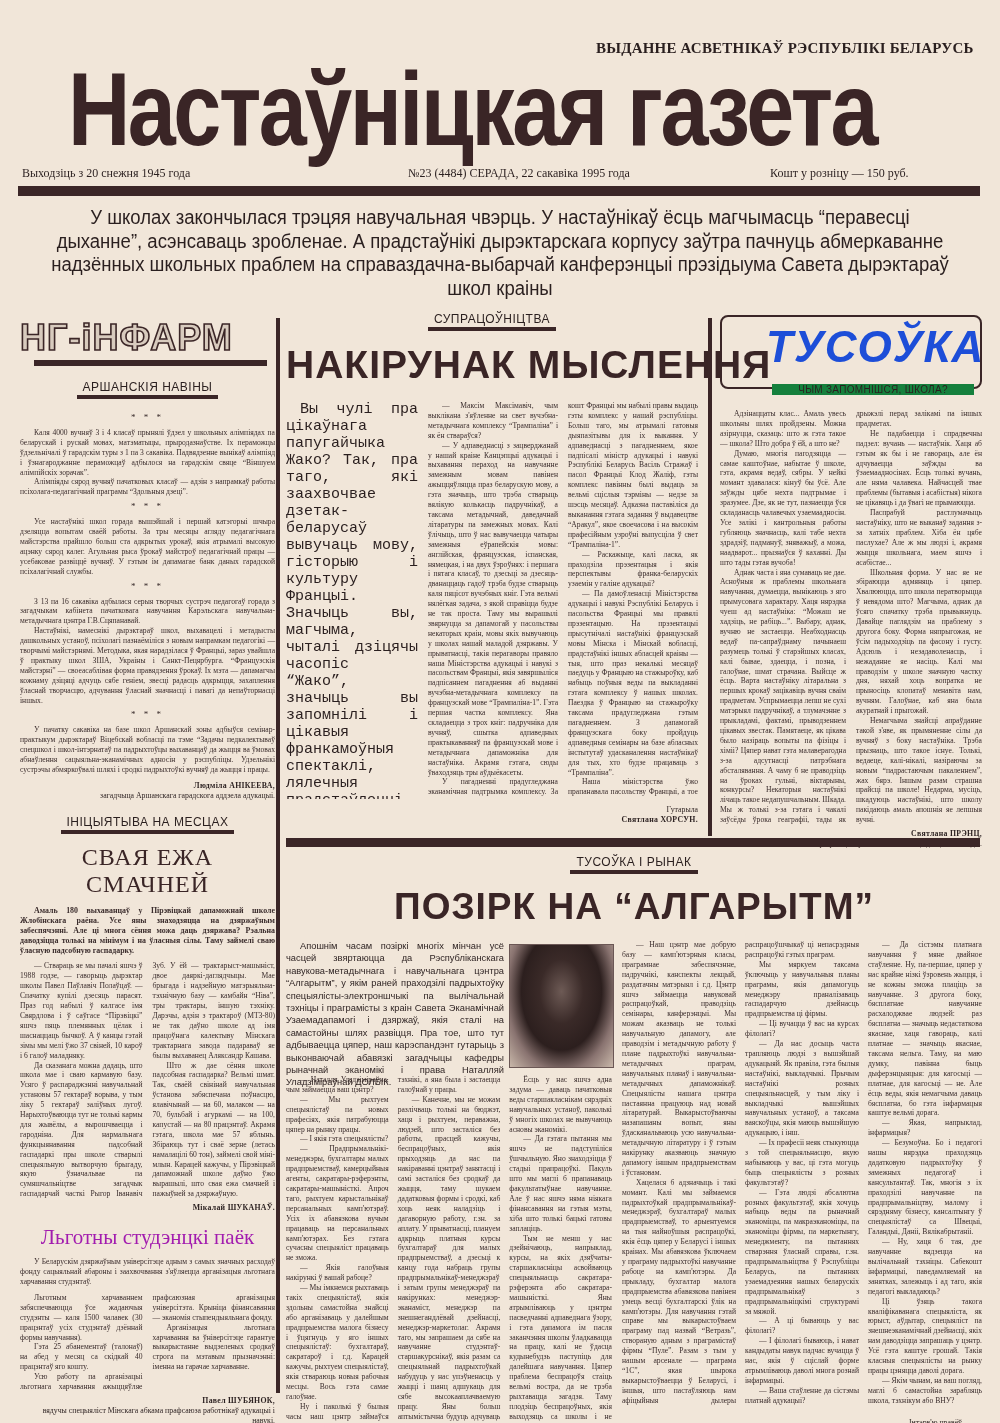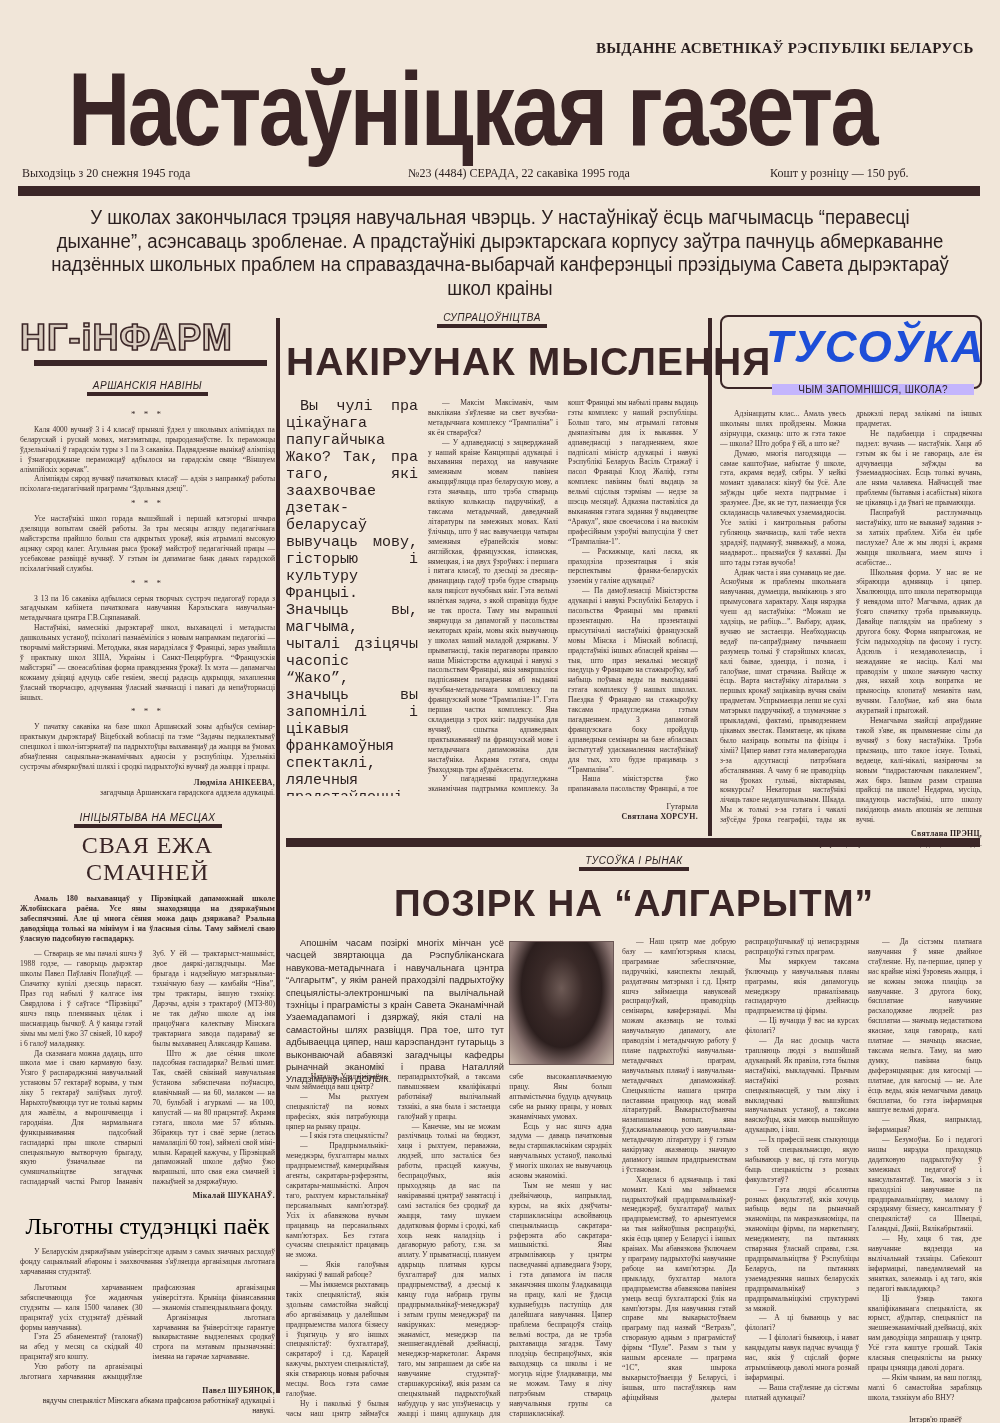--- a/index.html
+++ b/index.html
@@ -7,21 +7,21 @@
   .abs{position:absolute;}
   .masthead-pub{left:596px;top:40px;font-size:15px;font-weight:bold;letter-spacing:0.2px;}
   .masthead-title{left:68px;top:54px;width:900px;font-family:"Liberation Sans",sans-serif;font-weight:bold;font-size:104px;line-height:110px;letter-spacing:-3px;transform:scaleX(0.83);transform-origin:left top;color:#3a2526;white-space:nowrap;}
   .meta{top:166px;font-size:12px;}
   .meta-left{left:22px;}
   .meta-mid{left:408px;}
   .meta-right{left:770px;}
   .rule-thick{background:#3b2627;height:11px;}
   .lead{left:22px;top:206px;width:956px;text-align:center;font-size:19.5px;line-height:23.5px;font-family:"Liberation Sans",sans-serif;transform:scaleX(0.95);}
   .vline{background:#3b2627;width:4px;}
-  .rubric{font-style:italic;font-family:"Liberation Sans",sans-serif;font-size:10px;text-align:center;letter-spacing:0.5px;}
+  .rubric{font-family:"Liberation Sans",sans-serif;font-size:12px;text-align:center;letter-spacing:0.5px;}
   .rubric span{display:inline-block;border-bottom:4px solid #3b2627;padding:0 6px 1px;}
   .txt{font-size:7.6px;line-height:9.9px;text-align:justify;color:#3a2c2c;}
   .txt p{margin:0;text-indent:14px;}
   .stars{text-align:center;font-size:9px;margin:5px 0;letter-spacing:3px;}
   .sig{text-align:right;font-size:7.8px;line-height:10px;}
   .sig b{letter-spacing:0.3px;}
   .cols2{column-count:2;column-gap:10px;}
   .hdr-big{font-family:"Liberation Sans",sans-serif;font-weight:bold;text-align:center;color:#3a2526;white-space:nowrap;}
   .photo{background:radial-gradient(ellipse at 50% 38%, #6d5a55 0%, #3a2a28 30%, #2c1f1e 55%, #897370 75%, #c9b8aa 100%);border:1px solid #6b5755;}
   .tusovka-box{border:2px solid #3b2627;border-radius:8px;}
@@ -53,32 +53,32 @@
     <p>Настаўнікі, намеснікі дырэктараў школ, выхавацелі і метадысты дашкольных устаноў, псіхолагі пазнаёміліся з новым напрамкам педагогікі — творчымі майстэрнямі. Методыка, якая нарадзілася ў Францыі, зараз увайшла ў практыку школ ЗША, Украіны і Санкт-Пецярбурга. “Французскія майстэрні” — своеасаблівая форма правядзення ўрокаў. Іх мэта — дапамагчы кожнаму дзіцяці адчуць сябе геніем, звесці радасць адкрыцця, захаплення ўласнай творчасцю, адчування ўласнай значнасці і павагі да непаўторнасці іншых.</p>
     <div class="stars">* * *</div>
     <p>У пачатку сакавіка на базе школ Аршанскай зоны адбыўся семінар-практыкум дырэктараў Віцебскай вобласці па тэме “Задачы педкалектываў спецшкол і школ-інтэрнатаў па падрыхтоўцы выхаванцаў да жыцця ва ўмовах абнаўлення сацыяльна-эканамічных адносін у рэспубліцы. Удзельнікі сустрэчы абмяркоўвалі шляхі і сродкі падрыхтоўкі вучняў да жыцця і працы.</p>
   </div>
   <div class="sig" style="margin-top:6px;">
     <b>Людміла АНІКЕЕВА,</b><br>
     <span>загадчыца Аршанскага гарадскога аддзела адукацыі.</span>
   </div>
 
   <div class="rubric" style="margin-top:14px;"><span>ІНІЦЫЯТЫВА НА МЕСЦАХ</span></div>
-  <div style="font-family:'Liberation Serif',serif;font-size:24px;text-align:center;margin-top:4px;letter-spacing:1px;color:#3a2526;">СВАЯ ЕЖА СМАЧНЕЙ</div>
+  <div style="font-family:'Liberation Serif',serif;font-size:24px;text-align:center;margin-top:10px;letter-spacing:1px;color:#3a2526;">СВАЯ ЕЖА СМАЧНЕЙ</div>
   <div class="txt" style="margin-top:8px;font-weight:bold;font-size:7.9px;">
       <p>Амаль 180 выхаванцаў у Пірэвіцкай дапаможнай школе Жлобінскага раёна. Усе яны знаходзяцца на дзяржаўным забеспячэнні. Але ці многа сёння можа даць дзяржава? Рэальна даводзіцца толькі на мінімум і на ўласныя сілы. Таму займелі сваю ўласную падсобную гаспадарку.</p>
     </div>
   <div class="txt cols2" style="margin-top:6px;">
     <p>— Ствараць яе мы пачалі яшчэ ў 1988 годзе, — гаворыць дырэктар школы Павел Паўлавіч Полаўцаў. — Спачатку купілі дзесяць парасят. Праз год набылі ў калгасе імя Свярдлова і ў саўгасе “Пірэвіцкі” яшчэ пяць племянных цёлак і шаснаццаць бычкоў. А ў канцы гэтай зімы мы мелі ўжо 37 свіней, 10 кароў і 6 галоў маладняку.</p>
     <p>Да сказанага можна дадаць, што школа мае і сваю кармавую базу. Усяго ў распараджэнні навучальнай установы 57 гектараў ворыва, у тым ліку 5 гектараў заліўных лугоў. Нарыхтоўваюцца тут не толькі кармы для жывёлы, а вырошчваецца і гародніна. Для нармальнага функцыянавання падсобнай гаспадаркі пры школе стварылі спецыяльную вытворчую брыгаду, якую ўзначальвае па сумяшчальніцтве загадчык гаспадарчай часткі Рыгор Іванавіч Зуб. У ёй — трактарыст-машыніст, двое даяркі-даглядчыцы. Мае брыгада і надзейную матэрыяльна-тэхнічную базу — камбайн “Ніва”, тры трактары, іншую тэхніку. Дарэчы, адзін з трактароў (МТЗ-80) не так даўно школе ад імя працоўнага калектыву Мінскага трактарнага завода падараваў яе былы выхаванец Аляксандр Кашава.</p>
     <p>Што ж дае сёння школе падсобная гаспадарка? Вельмі шмат. Так, сваёй свінінай навучальная ўстанова забяспечана поўнасцю, ялавічынай — на 60, малаком — на 70, бульбай і агуркамі — на 100, капустай — на 80 працэнтаў. Акрамя гэтага, школа мае 57 яблынь. Збіраюць тут і сваё зерне (летась намалацілі 60 тон), займелі свой міні-млын. Карацей кажучы, у Пірэвіцкай дапаможнай школе даўно ўжо вырашылі, што свая ежа смачней і пажыўней за дзяржаўную.</p>
   </div>
   <div class="sig" style="margin-top:4px;"><b>Мікалай ШУКАНАЎ.</b></div>
 
-  <div style="font-size:24px;text-align:center;margin-top:12px;color:#000000;">Льготны студэнцкі паёк</div>
+  <div style="font-size:21px;text-align:center;margin-top:12px;color:#a21caf;">Льготны студэнцкі паёк</div>
   <div class="txt" style="margin-top:7px;">
       <p>У Беларускім дзяржаўным універсітэце адным з самых значных расходаў фонду сацыяльнай абароны і заахвочвання з'яўляецца арганізацыя льготнага харчавання студэнтаў.</p>
     </div>
   <div class="txt cols2" style="margin-top:6px;">
     <p>Льготным харчаваннем забяспечваюцца ўсе жадаючыя студэнты — каля 1500 чалавек (30 працэнтаў усіх студэнтаў дзённай формы навучання).</p>
     <p>Гэта 25 абанементаў (талонаў) на абед у месяц са скідкай 40 працэнтаў яго кошту.</p>
     <p>Усю работу па арганізацыі льготнага харчавання ажыццяўляе прафсаюзная арганізацыя універсітэта. Крыніца фінансавання — эканомія стыпендыяльнага фонду.</p>
     <p>Арганізацыя льготнага харчавання ва ўніверсітэце гарантуе выкарыстанне выдзеленых сродкаў строга па мэтавым прызначэнні: іменна на гарачае харчаванне.</p>
   </div>
   <div class="sig" style="margin-top:4px;">
@@ -110,21 +110,21 @@
   <div class="sig" style="margin-top:6px;">
     <span>Гутарыла</span><br>
     <b>Святлана ХОРСУН.</b>
   </div>
 </div>
 
 <div class="abs vline" style="left:708px;top:318px;height:518px;"></div>
 <div class="abs" style="left:720px;top:315px;width:262px;">
   <div class="tusovka-box" style="height:70px;position:relative;">
     <div style="font-family:'Liberation Sans',sans-serif;font-weight:bold;font-style:italic;font-size:44px;text-align:center;line-height:60px;color:#1d4ed8;letter-spacing:1px;padding-left:44px;">ТУСОЎКА</div>
-    <div style="position:absolute;left:50px;right:6px;bottom:-8px;background:#c4b5fd;text-align:center;font-family:'Liberation Sans',sans-serif;font-size:10px;letter-spacing:0.3px;">ЧЫМ ЗАПОМНІШСЯ, ШКОЛА?</div>
+    <div style="position:absolute;left:50px;right:6px;bottom:-8px;background:#15803d;text-align:center;font-family:'Liberation Sans',sans-serif;font-size:10px;letter-spacing:0.3px;">ЧЫМ ЗАПОМНІШСЯ, ШКОЛА?</div>
   </div>
   <div class="txt cols2" style="margin-top:20px;height:418px;overflow:hidden;">
     <p>Адзінаццаты клас... Амаль увесь школьны шлях пройдзены. Можна азірнуцца, сказаць: што ж гэта такое — школа? Што добра ў ёй, а што не?</p>
     <p>Думаю, многія пагодзяцца — самае каштоўнае, набытае ў школе, гэта, акрамя ведаў, сябры. У нейкі момант здавалася: кінуў бы ўсё. Але заўжды цябе нехта падтрымае і зразумее. Дзе, як не тут, пазнаецца ўся складанасць чалавечых узаемаадносін. Усе залікі і кантрольныя работы губляюць значнасць, калі табе нехта здрадзіў, падмануў, зняважыў, а можа, наадварот... прызнаўся ў каханні. Ды што тады гэтая вучоба!</p>
     <p>Аднак часта і яна сумаваць не дае. Асноўныя ж праблемы школьнага навучання, думаецца, вынікаюць з яго прымусовага характару. Хаця нярэдка чуеш ад настаўніка: “Можаш не хадзіць, не рабіць...”. Выбару, аднак, вучню не застаецца. Неабходнасць ведаў па-сапраўднаму пачынаеш разумець толькі ў старэйшых класах, калі бывае, здаецца, і позна, і галоўнае, шмат страчана. Выйсце ж ёсць. Варта настаўніку літаральна з першых крокаў зацікавіць вучня сваім прадметам. Успрымаецца лепш не сухі матэрыял падручнікаў, а тлумачэнне з прыкладамі, фактамі, прыводзеннем цікавых звестак. Памятаеце, як цікава было назіраць вопыты па фізіцы і хіміі? Цяпер нават гэта малаверагодна з-за адсутнасці патрэбнага абсталявання. А чаму б не праводзіць на ўроках гульні, віктарыны, конкурсы? Некаторыя настаўнікі лічаць такое недапушчальным. Шкада. Мы ж толькі з-за гэтага і чакалі заўсёды ўрока геаграфіі, тады як дрыжэлі перад залікамі па іншых прадметах.</p>
     <p>Не падабаецца і спрадвечны падзел: вучань — настаўнік. Хаця аб гэтым як бы і не гавораць, але ён адчуваецца заўжды ва ўзаемаадносінах. Ёсць толькі вучань, але няма чалавека. Найчасцей твае праблемы (бытавыя і асабістыя) нікога не цікавяць і да ўвагі не прымаюцца.</p>
     <p>Паспрабуй растлумачыць настаўніку, што не выканаў задання з-за хатніх праблем. Хіба ён цябе паслухае? Але ж мы людзі і, акрамя жыцця школьнага, маем яшчэ і асабістае...</p>
     <p>Школьная форма. У нас яе не збіраюцца адмяняць і цяпер. Хвалююцца, што школа ператворыцца ў невядома што? Магчыма, аднак да ўсяго спачатку трэба прывыкнуць. Давайце паглядзім на праблему з другога боку. Форма няпрыгожая, не ўсім падыходзіць па фасону і густу. Адсюль і незадаволенасць, і нежаданне яе насіць. Калі мы праводзім у школе значную частку дня, няхай хоць вопратка не прыносіць клопатаў менавіта нам, вучням. Галоўнае, каб яна была акуратнай і прыгожай.</p>
     <p>Немагчыма знайсці апраўданне такой з'яве, як прымяненне сілы да вучняў з боку настаўніка. Трэба прызнаць, што такое існуе. Толькі, ведаеце, калі-нікалі, назіраючы за новым “падрастаючым пакаленнем”, жах бярэ. Іншым разам страшна прайсці па школе! Недарма, мусіць, шкадуюць настаўнікі, што школу пакідаюць амаль апошнія яе лепшыя вучні.</p>
 
@@ -148,20 +148,21 @@
     <div class="txt" style="position:absolute;left:0;top:135px;width:326px;height:378px;overflow:hidden;column-count:3;column-gap:9px;">
       <p>— Наталля Уладзіміраўна, чым займаецца ваш цэнтр?</p>
       <p>— Мы рыхтуем спецыялістаў па новых прафесіях, якія патрабуюцца цяпер на рынку працы.</p>
       <p>— І якія гэта спецыялісты?</p>
       <p>— Прадпрымальнікі-менеджэры, бухгалтары малых прадпрыемстваў, камерцыйныя агенты, сакратары-рэферэнты, сакратары-машыністкі. Апроч таго, рыхтуем карыстальнікаў персанальных камп'ютэраў. Усіх іх абавязкова вучым працаваць на персанальных камп'ютэрах. Без гэтага сучасны спецыяліст працаваць не зможа.</p>
       <p>— Якія галоўныя накірункі ў вашай рабоце?</p>
       <p>— Мы імкнемся рыхтаваць такіх спецыялістаў, якія здольны самастойна знайсці або арганізаваць у далейшым прадпрыемства малога бізнесу і ўцягнуць у яго іншых спецыялістаў: бухгалтараў, сакратароў і г.д. Карацей кажучы, рыхтуем спецыялістаў, якія ствараюць новыя рабочыя месцы. Вось гэта самае галоўнае.</p>
       <p>Ну і паколькі ў былыя часы наш цэнтр займаўся перападрыхтоўкай, а таксама павышэннем кваліфікацыі работнікаў вылічальнай тэхнікі, а яна была і застаецца галоўнай у працы.</p>
       <p>— Канечне, мы не можам разлічваць толькі на бюджэт, хаця і рыхтуем, пераважна, людзей, што засталіся без работы, прасцей кажучы, беспрацоўных, якія прыходзяць да нас па накіраванні цэнтраў занятасці і самі засталіся без сродкаў да жыцця, таму шукаем дадатковыя формы і сродкі, каб хоць неяк наладзіць і дагаворную работу, г.зн. за аплату. У прыватнасці, плануем адкрыць платныя курсы бухгалтараў для малых прадпрыемстваў, а дзесьці к канцу года набраць групы прадпрымальнікаў-менеджэраў і затым групы менеджэраў па накірунках: менеджэр-эканаміст, менеджэр па знешнегандлёвай дзейнасці, менеджэр-маркетолаг. Акрамя таго, мы запрашаем да сябе на навучанне студэнтаў-старшакурснікаў, якія разам са спецыяльнай падрыхтоўкай набудуць у нас упэўненасць у жыцці і шанц адшукаць для сябе высокааплачваемую працу. Яны больш аптымістычна будуць адчуваць сябе на рынку працы, у новых эканамічных умовах.</p>
       <p>Ёсць у нас яшчэ адна задума — даваць пачатковыя веды старшакласнікам сярэдніх навучальных устаноў, паколькі ў многіх школах не вывучаюць асновы эканомікі.</p>
+      <p>— Да гэтага пытання мы яшчэ не падступіліся ўшчыльную. Яно знаходзіцца ў стадыі прапрацоўкі. Пакуль што мы маглі б прапанаваць факультатыўнае навучанне. Але ў нас яшчэ няма ніякага фінансавання на гэтыя мэты, хіба што толькі бацькі гатовы заплаціць.</p>
       <p>Тым не менш у нас дзейнічаюць, напрыклад, курсы, на якіх дзяўчаты-старшакласніцы асвойваюць спецыяльнасць сакратара-рэферэнта або сакратара-машыністкі. Яны атрымліваюць у цэнтры пасведчанні адпаведнага ўзору, і гэта дапамога ім пасля заканчэння школы ўладкавацца на працу, калі не ўдасца кудынебудзь паступіць для далейшага навучання. Цяпер праблема беспрацоўя стаіць вельмі востра, да не трэба рыхтавацца загадзя. Таму плодзіць беспрацоўных, якія выходзяць са школы і не могуць нідзе ўладкавацца, мы не можам. Таму я лічу патрэбным ствараць навучальныя групы са старшакласнікаў.</p>
 
     </div>
     <div class="txt" style="position:absolute;left:336px;top:0;width:360px;height:470px;overflow:hidden;column-count:3;column-gap:9px;">
       <p>— Наш цэнтр мае добрую базу — камп'ютэрныя класы, праграмнае забеспячэнне, падручнікі, канспекты лекцый, раздатачны матэрыял і г.д. Цэнтр яшчэ займаецца навуковай распрацоўкай, праводзіць семінары, канферэнцыі. Мы можам аказваць не толькі навучальную дапамогу, але праводзім і метадычную работу ў плане падрыхтоўкі навучальна-метадычных праграм, навучальных планаў і навучальна-метадычных дапаможнікаў. Спецыялісты нашага цэнтра пастаянна працуюць над новай літаратурай. Выкарыстоўваючы назапашаны вопыт, яны ўдасканальваюць усю навучальна-метадычную літаратуру і ў гэтым накірунку аказваюць значную дапамогу іншым прадпрыемствам і ўстановам.</p>
       <p>Хацелася б адзначыць і такі момант. Калі мы займаемся падрыхтоўкай прадпрымальнікаў-менеджэраў, бухгалтараў малых прадпрыемстваў, то арыентуемся на тыя найноўшыя распрацоўкі, якія ёсць цяпер у Беларусі і іншых краінах. Мы абавязкова ўключаем у праграму падрыхтоўкі навучанне рабоце на камп'ютэры. Да прыкладу, бухгалтар малога прадпрыемства абавязкова павінен умець весці бухгалтарскі ўлік на камп'ютэры. Для навучання гэтай справе мы выкарыстоўваем праграму пад назвай “Ветразь”, створаную адным з праграмістаў фірмы “Пуле”. Разам з тым у нашым арсенале — праграма “1С”, якая шырока выкарыстоўваецца ў Беларусі, і іншыя, што пастаўляюць нам афіцыйныя дылеры распрацоўшчыкаў ці непасрэдныя распрацоўкі гэтых праграм.</p>
       <p>Мы мяркуем таксама ўключыць у навучальныя планы праграмы, якія дапамогуць менеджэру праналізаваць гаспадарчую дзейнасць прадпрыемства ці фірмы.</p>
       <p>— Ці вучацца ў вас на курсах філолагі?</p>
       <p>— Да нас досыць часта трапляюць людзі з вышэйшай адукацыяй. Як правіла, гэта былыя настаўнікі, выкладчыкі. Прычым настаўнікі розных спецыяльнасцей, у тым ліку і выкладчыкі вышэйшых навучальных устаноў, а таксама ваяскоўцы, якія маюць вышэйшую адукацыю, і інш.</p>
       <p>— Іх прафесіі неяк стыкуюцца з той спецыяльнасцю, якую набываюць у вас, ці гэта могуць быць спецыялісты з розных факультэтаў?</p>

